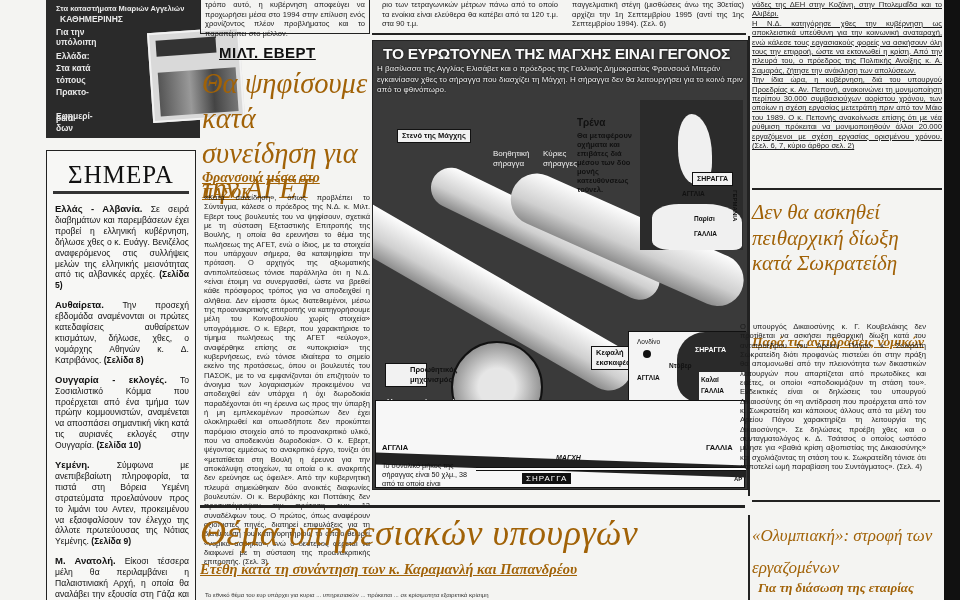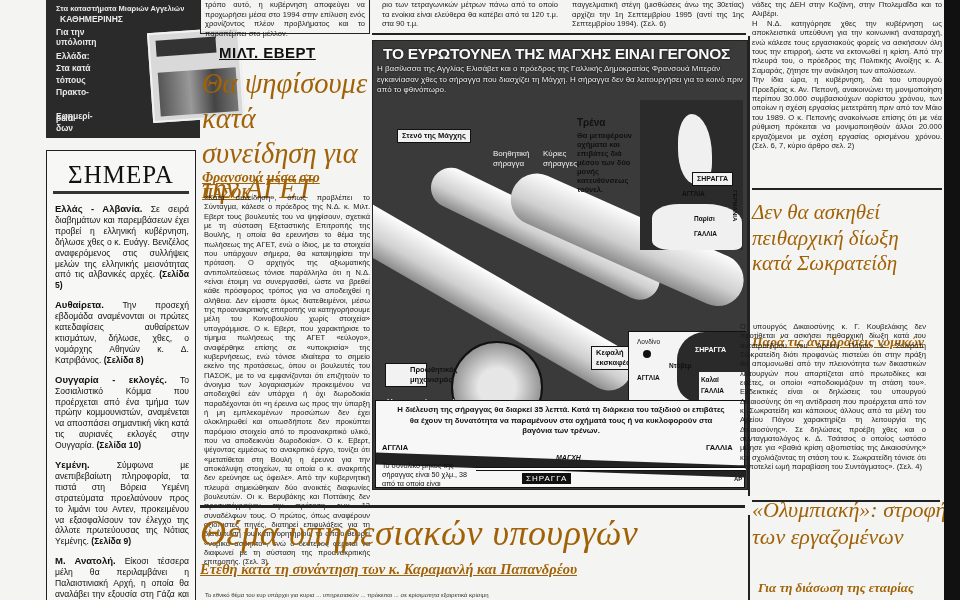--- a/index.html
+++ b/index.html
@@ -43,21 +43,21 @@
   #map1 { position: absolute; left: 267px; top: 59px; width: 103px; height: 150px; background: #2b2b2b; }
   #map2 { position: absolute; left: 255px; top: 290px; width: 118px; height: 70px; background: #f4f4f4; border: 1px solid #111; }
   #profile-box { position: absolute; left: 2px; top: 359px; width: 370px; height: 88px; background: #f7f7f7; border: 1px solid #111; }
 
   
   #right-top { left: 752px; top: 0; width: 190px; height: 186px; font-size: 7.6px; line-height: 9.4px; }
   #right-rule1 { left: 752px; top: 188px; width: 190px; height: 2px; }
   #dioxi-head { left: 752px; top: 200px; width: 190px; font-size: 21px; line-height: 25.5px; font-family: "Liberation Serif", serif; }
   #dioxi-sub { left: 752px; top: 298px; width: 190px; font-size: 13.5px; font-weight: bold; font-family: "Liberation Serif", serif; }
   #dioxi-body { left: 740px; top: 322px; width: 186px; font-size: 7.6px; line-height: 9.35px; }
-  #olymp-head { left: 752px; top: 496px; width: 200px; font-size: 22px; line-height: 27px; font-family: "Liberation Serif", serif; }
+  #olymp-head { left: 752px; top: 520px; width: 200px; font-size: 17px; line-height: 32px; font-family: "Liberation Serif", serif; }
   #olymp-sub { left: 758px; top: 580px; width: 190px; font-size: 13px; font-family: "Liberation Serif", serif; font-weight: bold; }
   #black-edge { left: 944px; top: 0; width: 16px; height: 600px; background: #111; }
 
   
   #bottom-rule { left: 200px; top: 505px; width: 545px; height: 3px; }
   #thema-head { left: 200px; top: 512px; width: 545px; font-size: 36px; font-family: "Liberation Serif", serif; letter-spacing: 0.5px; }
   #thema-sub { left: 200px; top: 561px; width: 545px; font-size: 14.5px; font-weight: bold; font-family: "Liberation Serif", serif; text-decoration: underline; }
   #thema-body { left: 205px; top: 590px; width: 530px; font-size: 6px; color: #333; white-space: nowrap; overflow: hidden; }
 
   .bold { font-weight: bold; }
@@ -138,34 +138,33 @@
     <div class="abs" style="left:14px;top:18px;width:8px;height:8px;border-radius:50%;background:#111;"></div>
     <div class="abs bold" style="left:8px;top:42px;font-size:6.5px;">ΑΓΓΛΙΑ</div>
     <div class="abs bold" style="left:40px;top:30px;font-size:6.5px;">Ντόβερ</div>
     <div class="abs bold" style="left:66px;top:14px;font-size:7px;color:#fff;">ΣΗΡΑΓΓΑ</div>
     <div class="abs" style="left:70px;top:40px;background:#f4f4f4;width:46px;height:28px;"></div>
     <div class="abs bold" style="left:72px;top:44px;font-size:6.5px;">Καλαί</div>
     <div class="abs bold" style="left:72px;top:55px;font-size:6.5px;">ΓΑΛΛΙΑ</div>
   </div>
 
   <div id="profile-box">
-    <div class="abs bold" style="left:20px;top:4px;width:330px;font-size:7.8px;line-height:10.5px;text-align:center;">Η διέλευση της σήραγγας θα διαρκεί 35 λεπτά. Κατά τη διάρκεια του ταξιδιού οι επιβάτες θα έχουν τη δυνατότητα να παραμένουν στα οχήματά τους ή να κυκλοφορούν στα βαγόνια των τρένων.</div>
     <div class="abs bold" style="left:6px;top:42px;font-size:7.5px;">ΑΓΓΛΙΑ</div>
     <div class="abs bold" style="left:330px;top:42px;font-size:7.5px;">ΓΑΛΛΙΑ</div>
     <div class="abs bold" style="left:180px;top:53px;font-size:7px;font-style:italic;">ΜΑΓΧΗ</div>
     <div class="abs" style="left:0;top:58px;width:370px;height:12px;background:#222;transform:skewY(2deg);"></div>
     <div class="abs" style="left:100px;top:66px;width:270px;height:4px;background:#fafafa;border-top:1px solid #111;border-bottom:1px solid #111;"></div>
     <div class="abs" style="left:6px;top:60px;width:90px;font-size:7.2px;line-height:9px;">Το συνολικό μήκος της σήραγγας είναι 50 χλμ., 38 από τα οποία είναι υποθαλάσσια.</div>
     <div class="abs" style="left:146px;top:72px;background:#111;color:#fff;font-size:8px;padding:1px 4px;letter-spacing:1px;">ΣΗΡΑΓΓΑ</div>
     <div class="abs bold" style="left:358px;top:75px;font-size:6px;">AP</div>
   </div>
 </div>
 
 <div class="vline" style="left:748px;top:36px;width:1.5px;height:460px;"></div>
-<div id="right-top" class="abs sans-txt" style="white-space:pre-line;">νάδες της ΔΕΗ στην Κοζάνη, στην Πτολεμαΐδα και το Αλιβέρι.
+<div id="right-top" class="abs sans-txt" style="white-space:pre-line;text-decoration:underline;">νάδες της ΔΕΗ στην Κοζάνη, στην Πτολεμαΐδα και το Αλιβέρι.
 Η Ν.Δ. κατηγόρησε χθες την κυβέρνηση ως αποκλειστικά υπεύθυνη για την κοινωνική αναταραχή, ενώ κάλεσε τους εργασιακούς φορείς να ασκήσουν όλη τους την επιρροή, ώστε να εκτονωθεί η κρίση. Από την πλευρά του, ο πρόεδρος της Πολιτικής Ανοίξης κ. Α. Σαμαράς, ζήτησε την ανάκληση των απολύσεων.
 Την ίδια ώρα, η κυβέρνηση, διά του υπουργού Προεδρίας κ. Αν. Πεπονή, ανακοινώνει τη μονιμοποίηση περίπου 30.000 συμβασιούχων αορίστου χρόνου, των οποίων η σχέση εργασίας μετετράπη πριν από τον Μάιο του 1989. Ο κ. Πεπονής ανακοίνωσε επίσης ότι με νέα ρύθμιση πρόκειται να μονιμοποιηθούν άλλοι 20.000 εργαζόμενοι με σχέση εργασίας ορισμένου χρόνου. (Σελ. 6, 7, κύριο άρθρο σελ. 2)</div>
 <div id="right-rule1" class="hline"></div>
 <div id="dioxi-head" class="abs serif-head">Δεν θα ασκηθεί πειθαρχική δίωξη κατά Σωκρατείδη</div>
 <div id="dioxi-sub" class="abs serif-head" style="text-decoration:underline;margin-top:36px;">Παρά τις αντιδράσεις νομικών</div>
 <div id="dioxi-body" class="abs sans-txt">Ο υπουργός Δικαιοσύνης κ. Γ. Κουβελάκης δεν προτίθεται να ασκήσει πειθαρχική δίωξη κατά του αντιπροέδρου του Αρείου Πάγου κ. Σωκράτη Σωκρατείδη διότι προφανώς πιστεύει ότι στην πράξη θα απομονωθεί από την πλειονότητα των δικαστικών λειτουργών που απαρτίζεται από πρωτοδίκες και εφέτες, οι οποίοι «αποδοκιμάζουν τη στάση του». Ενδεικτικές είναι οι δηλώσεις του υπουργού Δικαιοσύνης ότι «η αντίδραση που προέρχεται από τον κ. Σωκρατείδη και κάποιους άλλους από τα μέλη του Αρείου Πάγου χαρακτηρίζει τη λειτουργία της Δικαιοσύνης». Σε δηλώσεις προέβη χθες και ο συνταγματολόγος κ. Δ. Τσάτσος ο οποίος ωστόσο μίλησε για «βαθιά κρίση αξιοπιστίας της Δικαιοσύνης» και σχολιάζοντας τη στάση του κ. Σωκρατείδη τόνισε ότι «αποτελεί ωμή παραβίαση του Συντάγματος». (Σελ. 4)</div>
 <div class="hline" style="left:752px;top:500px;width:188px;height:2px;"></div>
 <div class="vline" style="left:748px;top:515px;width:1.5px;height:85px;"></div>
 <div id="olymp-head" class="abs serif-head">«Ολυμπιακή»: στροφή των εργαζομένων</div>
 <div id="olymp-sub" class="abs serif-head">Για τη διάσωση της εταιρίας</div>

